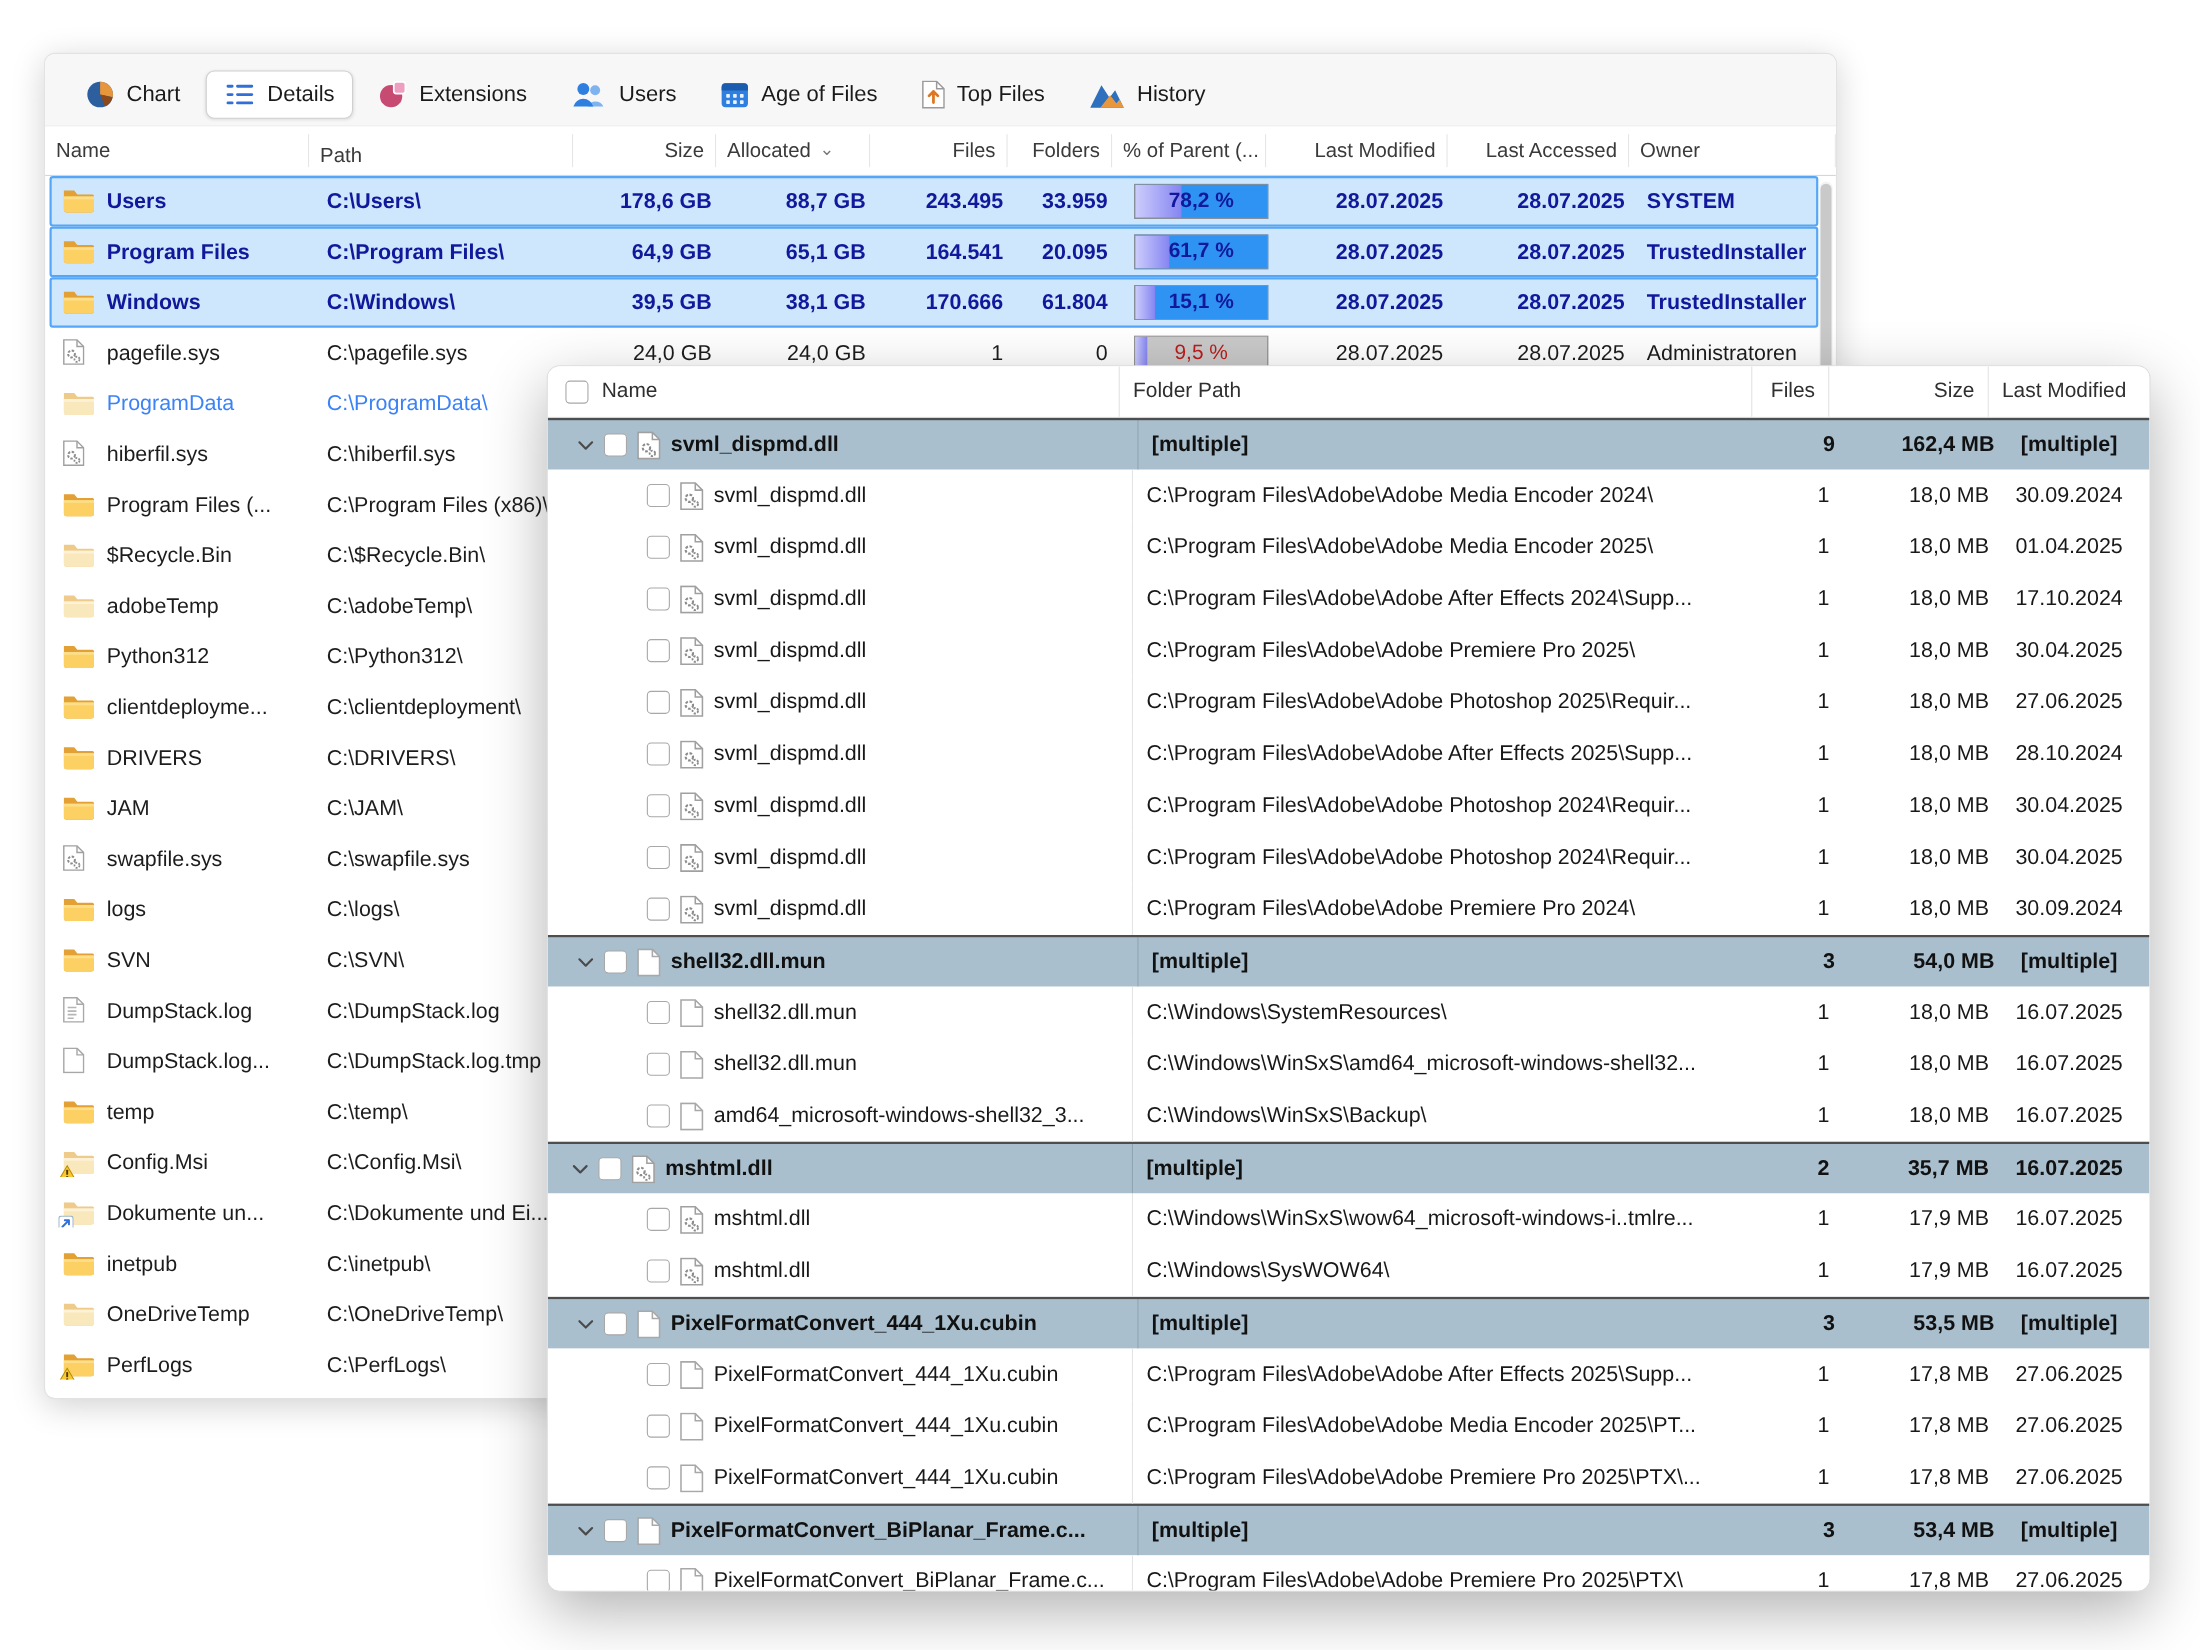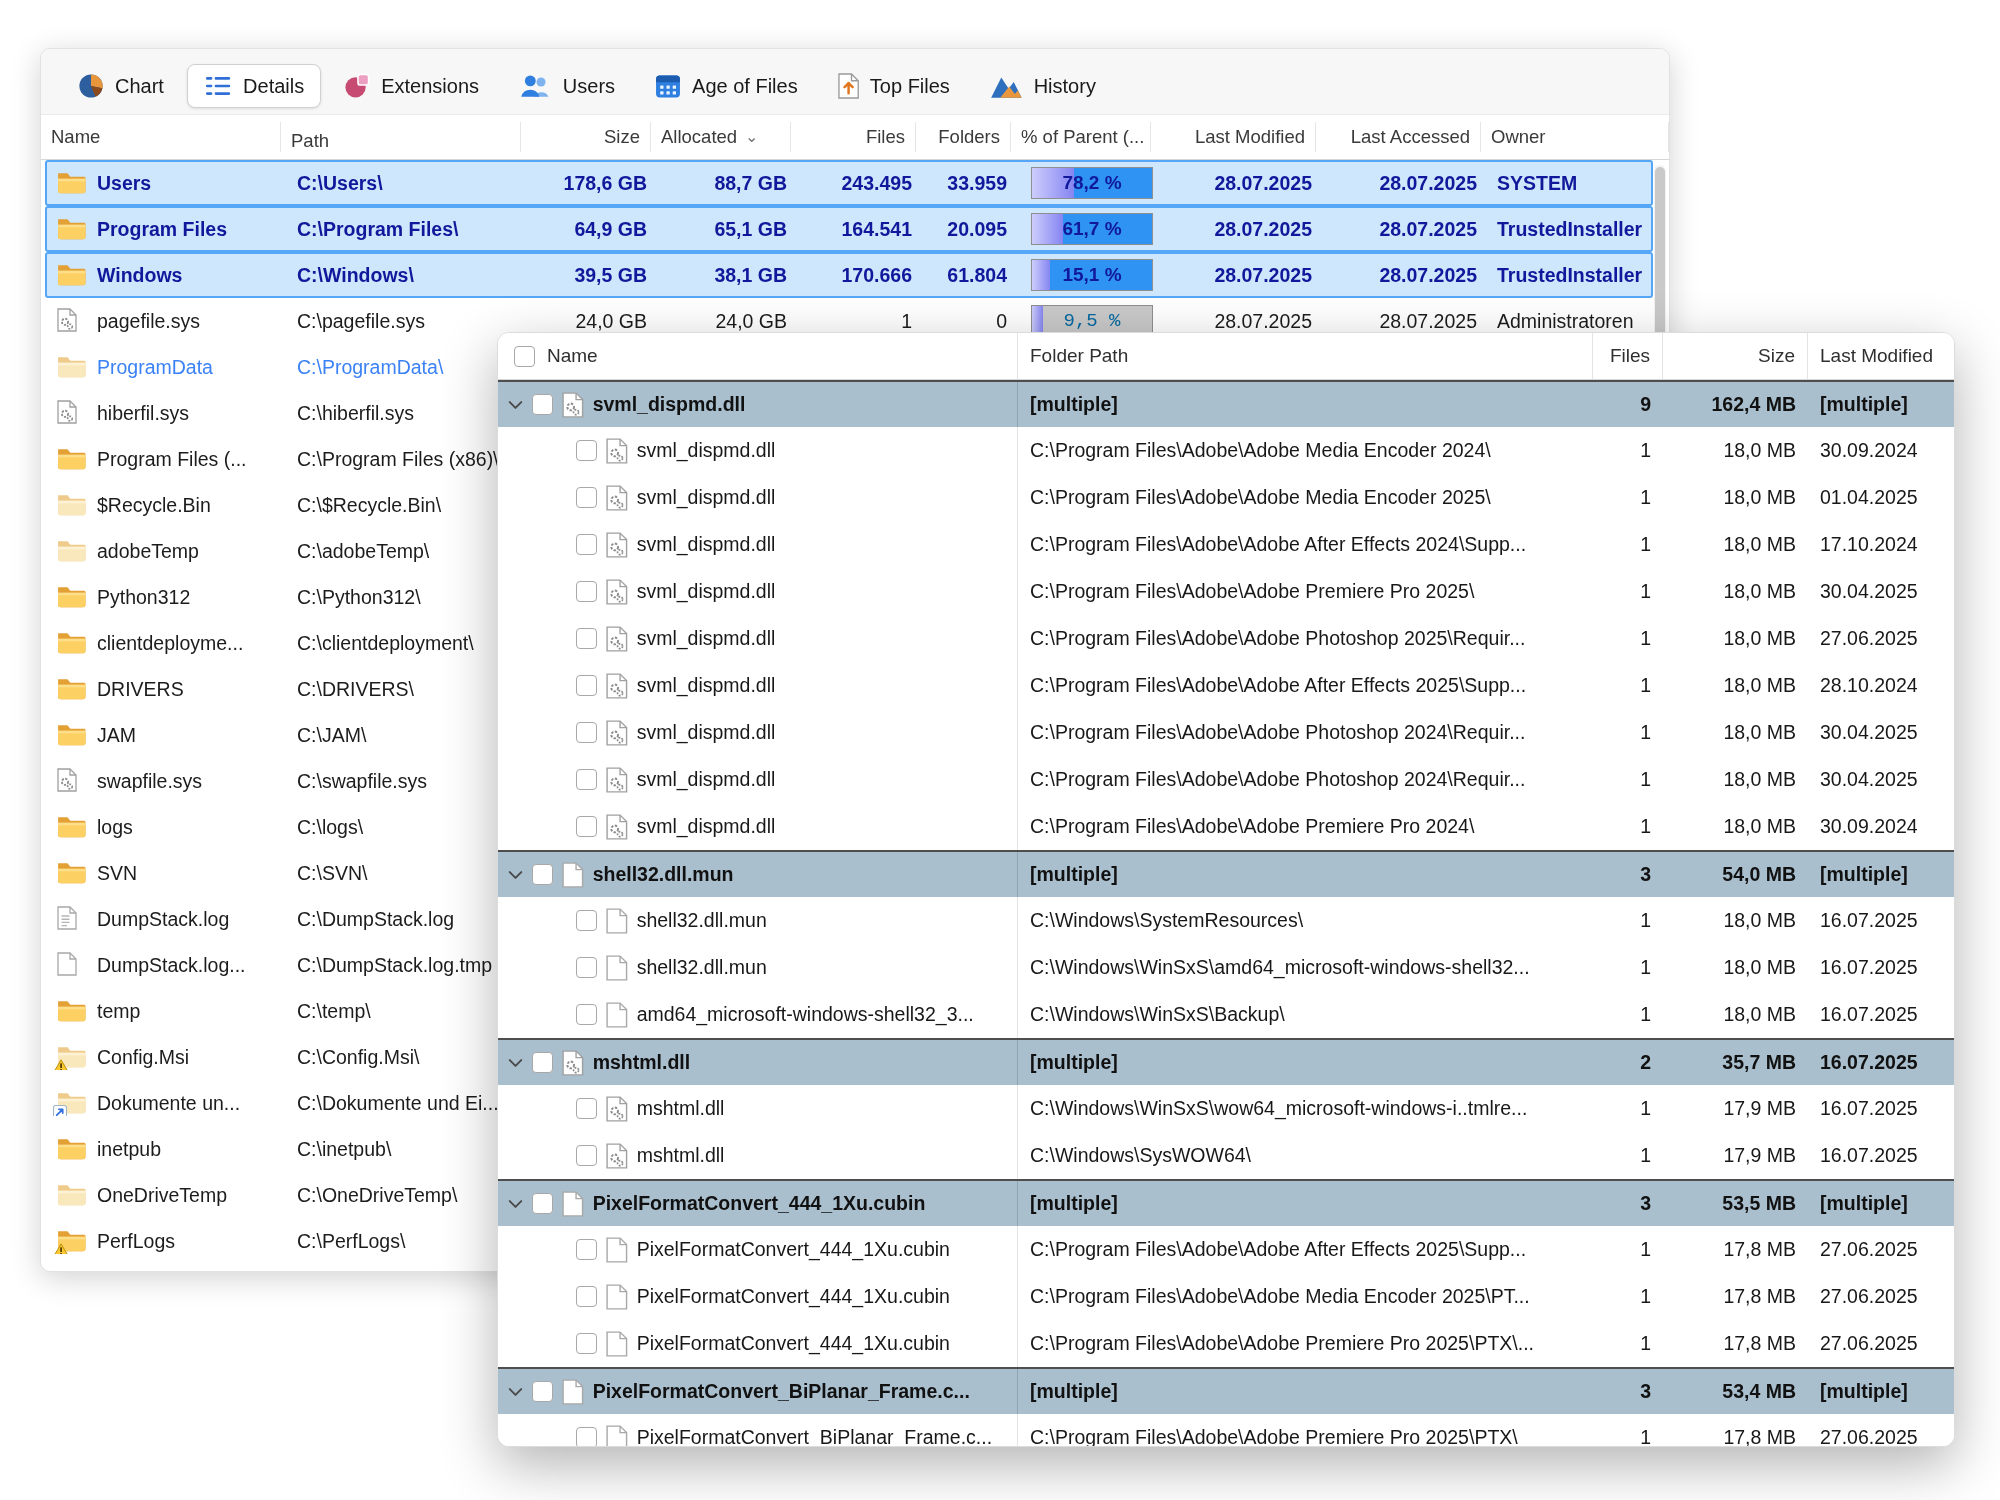--- a/index.html
+++ b/index.html
@@ -71,21 +71,21 @@
 
   .pctbar{
     position:relative;width:122px;height:32px;border:1px solid #8f8f8f;
     display:flex;align-items:center;justify-content:center;margin-left:4px;
     box-sizing:border-box;overflow:hidden;
   }
   .pctbar.psel{background:#2f93f3;}
   .pctbar.pgray{background:#c9c9c9;}
   .pctbar .fill{position:absolute;left:0;top:0;bottom:0;background:linear-gradient(90deg,#cdcdfc,#8585f2);}
   .pctbar .plabel{position:relative;font-weight:700;color:#11189b;font-size:19px;}
-  .pctbar.pgray .plabel{color:#0369a1;font-weight:400;font-family:Liberation Mono, monospace;}
+  .pctbar.pgray .plabel{color:#b91c1c;font-weight:400;}
 
   #bg-scroll{position:absolute;right:3px;top:116px;bottom:8px;width:12px;background:#f3f3f3;border-radius:6px;}
   #bg-scroll .thumb{position:absolute;top:2px;left:1px;width:10px;height:235px;background:#c9c9c9;border-radius:5px;}
 
   
   #fg-window{
     left:497px;top:332px;width:1458px;height:1115px;
     border-radius:12px;border:1px solid #dcdcdc;
     box-shadow:0 18px 55px rgba(0,0,0,.30);
     z-index:5;overflow:hidden;box-sizing:border-box;
@@ -94,21 +94,21 @@
   .fhcell{
     font-size:19px;color:#2f2f2f;padding:0 12px;height:100%;
     display:flex;align-items:center;border-right:1px solid #e3e3e3;
     box-sizing:border-box;flex:none;overflow:hidden;white-space:nowrap;
   }
   .fhcell.right{justify-content:flex-end;}
   .fhcell:last-child{border-right:none;}
   .f0{width:520px;} .f1{width:575px;} .f2{width:70px;} .f3{width:145px;} .f4{flex:1 1 auto;min-width:0;padding-right:25px;}
   .fhcell.f0{padding-left:16px;gap:12px;}
 
-  .frow{display:flex;align-items:center;height:47px;box-sizing:border-box;background:#fff;}
+  .frow{display:flex;align-items:center;height:47px;box-sizing:border-box;background:#fff;justify-content:center;}
   .frow.group{background:#a9bfce;border-top:2px solid #4e4e4e;}
   .frow.group .fcell{font-weight:700;color:#111;}
   .fcell{
     padding:0 12px;font-size:19.5px;color:#181818;white-space:nowrap;
     overflow:hidden;box-sizing:border-box;flex:none;
   }
   .fcell.right{text-align:right;}
   .fcell.f0{display:flex;align-items:center;height:100%;border-right:1px solid #e4e4e4;padding-left:10px;}
   .frow.group .fcell.f0{border-right:1px solid rgba(0,0,0,.14);}
   .frow.child .fcell.f0{padding-left:78px;}

